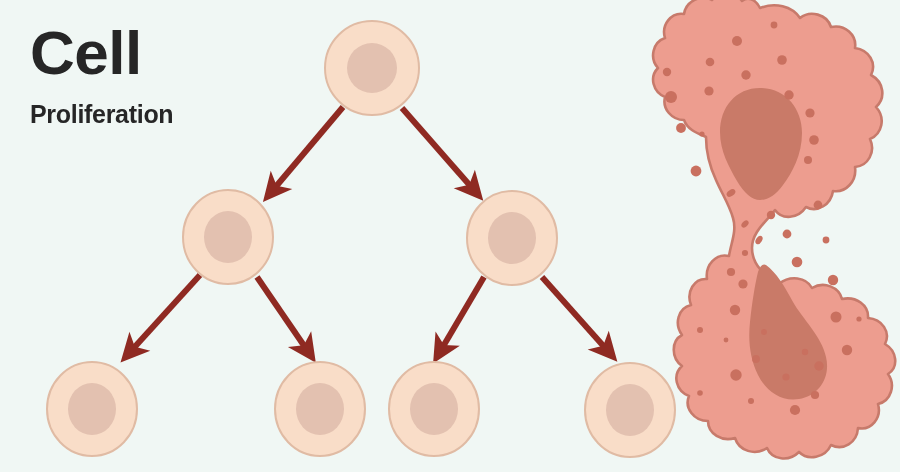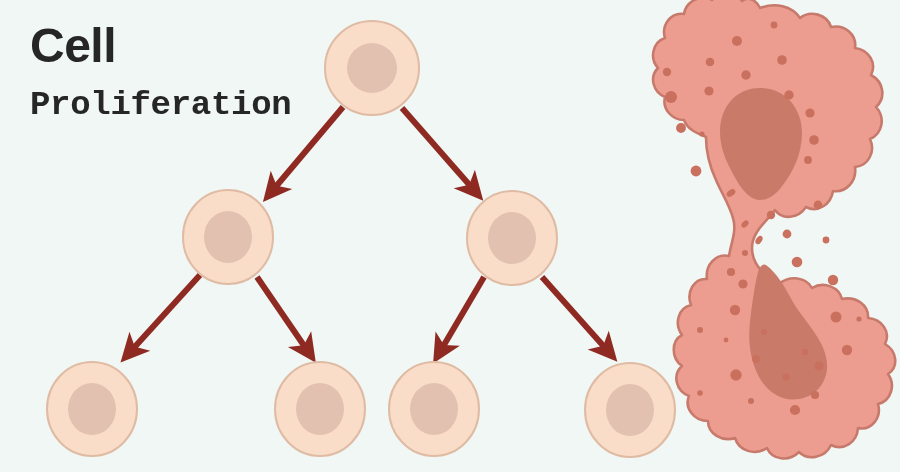--- a/index.html
+++ b/index.html
@@ -29,30 +29,30 @@
   }
   .title-block {
     position: absolute;
     left: 30px;
     top: 22px;
     z-index: 5;
     pointer-events: none;
   }
   .title-main {
     font-family: "Liberation Sans", sans-serif;
-    font-size: 48px;
+    font-size: 62px;
     font-weight: bold;
     color: #262626;
     line-height: 1.0;
     letter-spacing: -0.5px;
     margin: 0;
   }
   .title-sub {
-    font-family: Liberation Mono, monospace;
-    font-size: 34px;
+    font-family: Liberation Sans, sans-serif;
+    font-size: 25px;
     font-weight: bold;
     color: #262626;
     line-height: 1.0;
     letter-spacing: -0.3px;
     margin: 18px 0 0 0;
   }
 </style>
 </head>
 <body>
 

